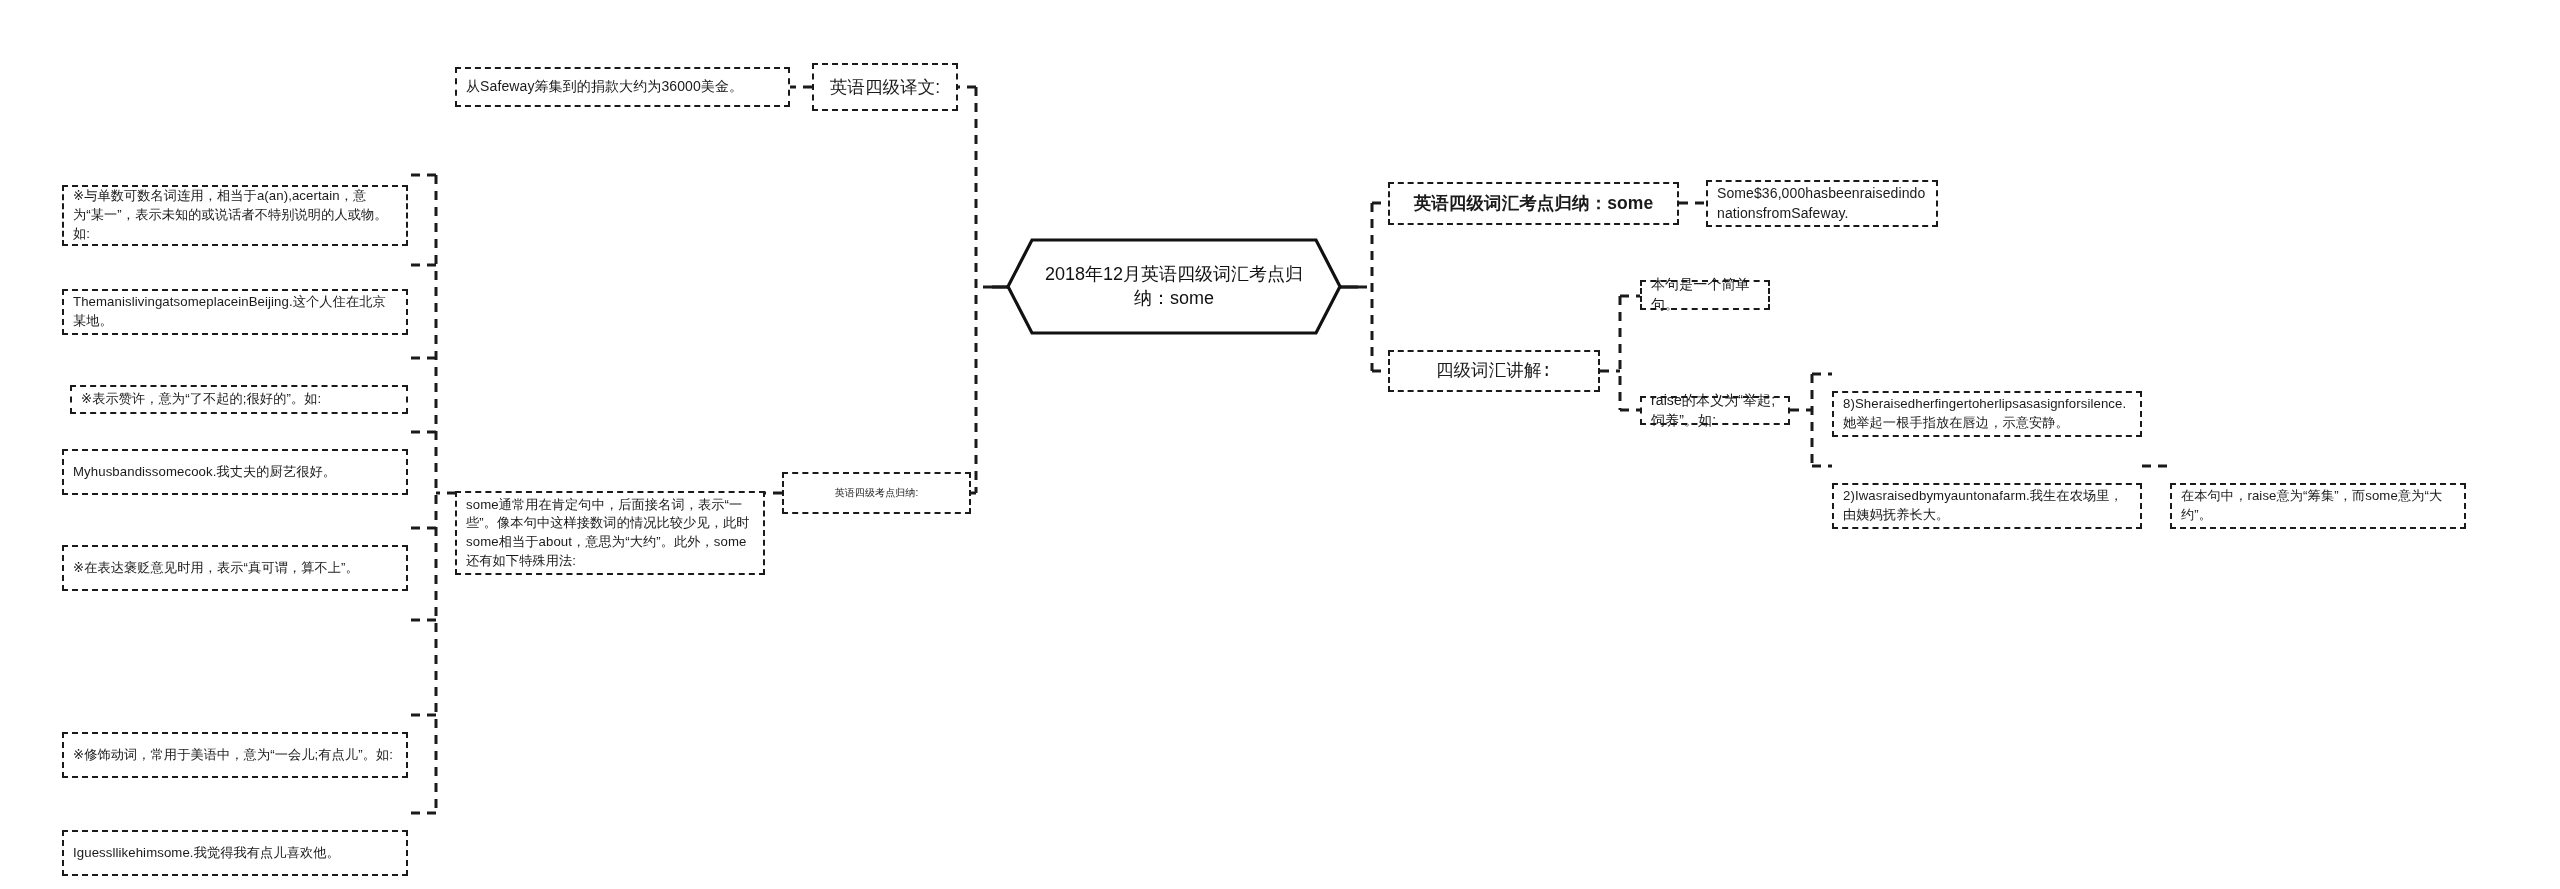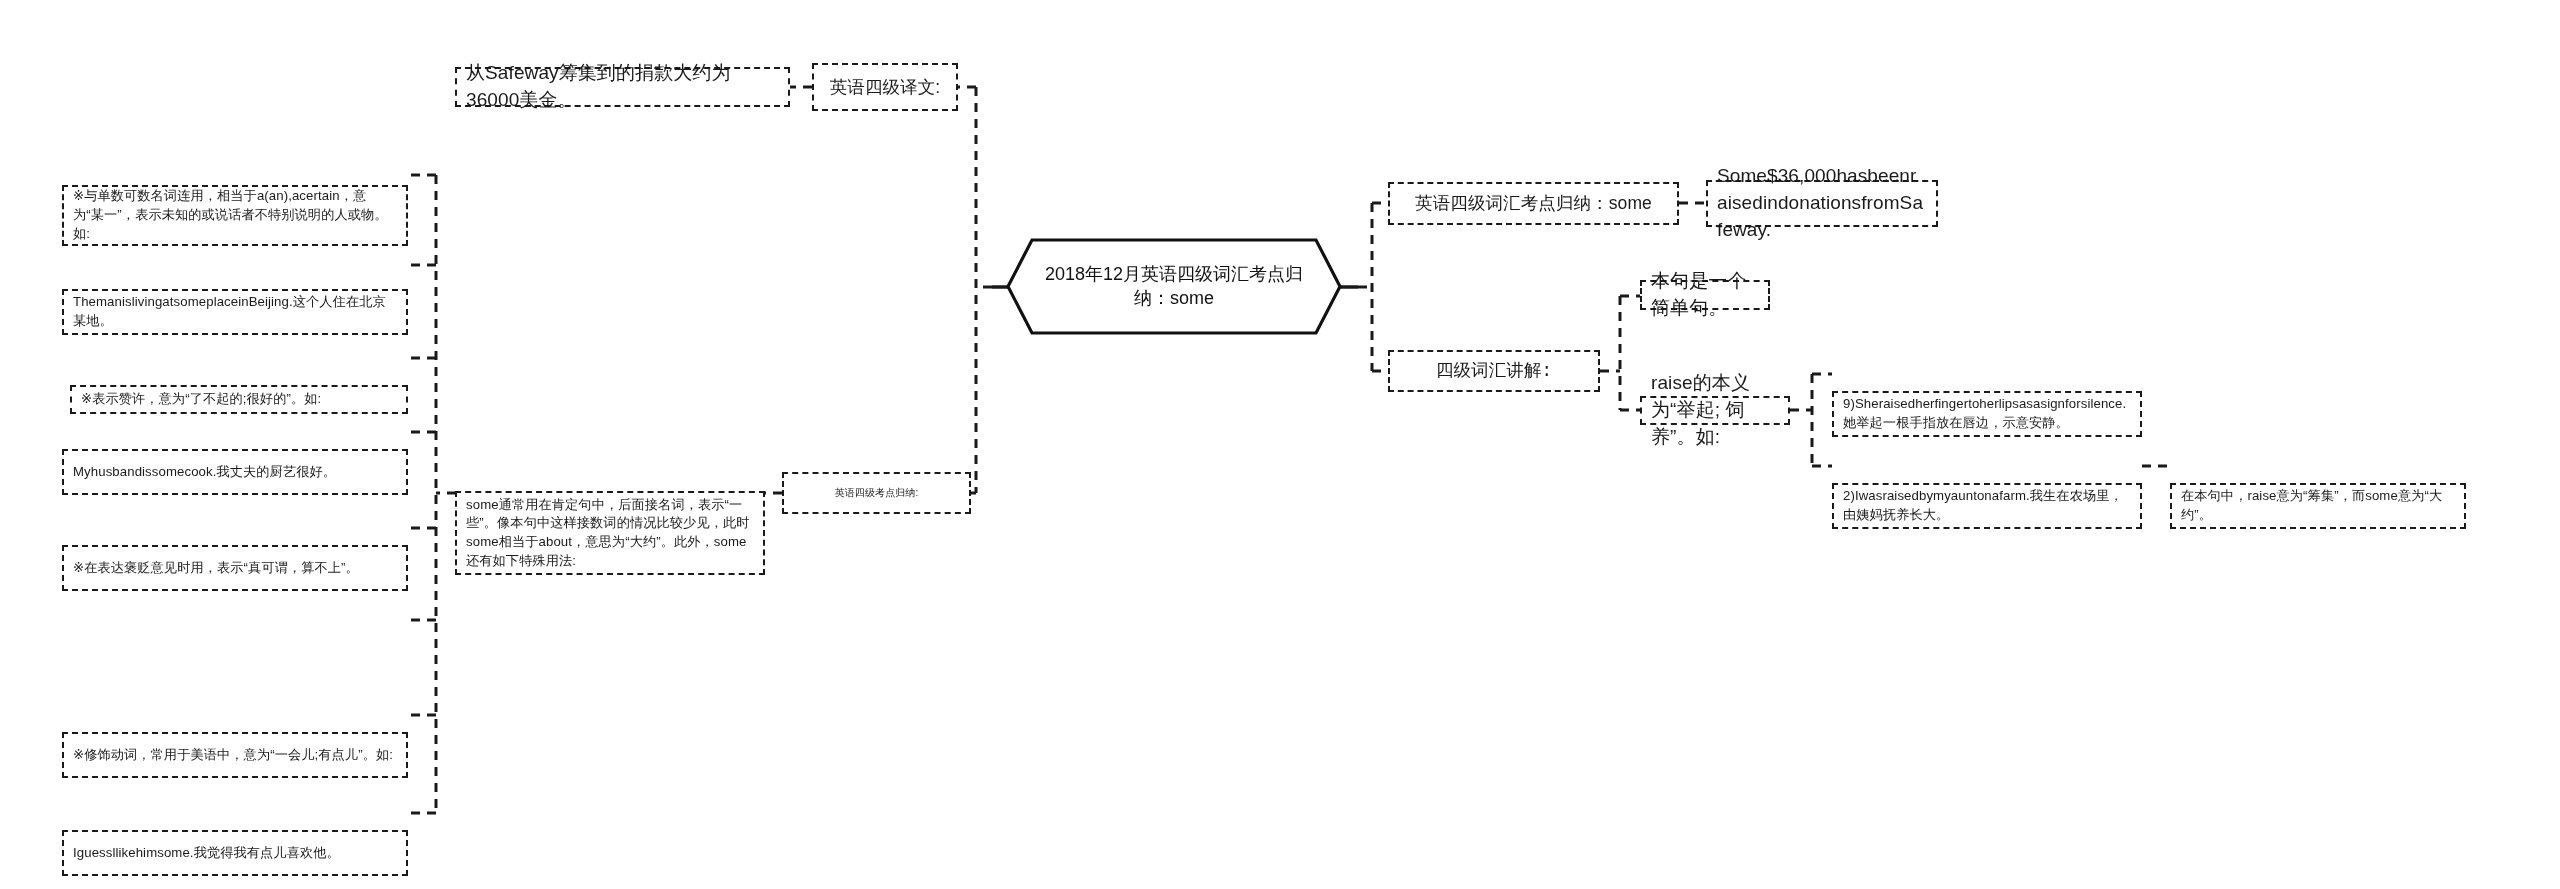--- a/index.html
+++ b/index.html
@@ -52,21 +52,21 @@
     word-break: break-word;
     z-index: 2;
   }
   .node .txt {
     display: block;
     width: 100%;
   }
 
   
   .s13 { font-size: 13.2px; margin-top: 40px; }
-  .s14 { font-size: 19px; justify-content: center; }
+  .s14 { font-size: 14px; justify-content: center; }
   .s15 { font-size: 10px; }
   .s17 { font-size: 17.5px; }
 
   
   #root-node {
     position: absolute;
     left: 1006px;
     top: 238px;
     width: 336px;
     height: 97px;
@@ -190,41 +190,41 @@
 
   <div class="node s13" style="left:62px; top:692px; width:346px; height:46px;">
     <span class="txt">※修饰动词，常用于美语中，意为“一会儿;有点儿”。如:</span>
   </div>
 
   <div class="node s13" style="left:62px; top:790px; width:346px; height:46px;">
     <span class="txt">Iguessllikehimsome.我觉得我有点儿喜欢他。</span>
   </div>
 
   <div class="node s17" style="left:1388px; top:182px; width:291px; height:43px; justify-content:center;">
-    <span class="txt" style="text-align:center;">英语四级词汇考点归纳：some</span>
+    <span class="txt" style="text-align:center;font-weight:bold;">英语四级词汇考点归纳：some</span>
   </div>
 
   <div class="node s14" style="left:1706px; top:180px; width:232px; height:47px;">
     <span class="txt">Some$36,000hasbeenraisedindonationsfromSafeway.</span>
   </div>
 
   <div class="node s17" style="left:1388px; top:350px; width:212px; height:42px; justify-content:center;">
     <span class="txt" style="text-align:center;font-family:Liberation Mono, monospace;">四级词汇讲解:</span>
   </div>
 
   <div class="node s14" style="left:1640px; top:280px; width:130px; height:30px;">
     <span class="txt">本句是一个简单句。</span>
   </div>
 
   <div class="node s14" style="left:1640px; top:396px; width:150px; height:29px;">
     <span class="txt">raise的本义为“举起; 饲养”。如:</span>
   </div>
 
   <div class="node s13" style="left:1832px; top:351px; width:310px; height:46px;">
-    <span class="txt">9)Sheraisedherfingertoherlipsasasignforsilence.她举起一根手指放在唇边，示意安静。</span>
+    <span class="txt">8)Sheraisedherfingertoherlipsasasignforsilence.她举起一根手指放在唇边，示意安静。</span>
   </div>
 
   <div class="node s13" style="left:1832px; top:443px; width:310px; height:46px;">
     <span class="txt">2)Iwasraisedbymyauntonafarm.我生在农场里，由姨妈抚养长大。</span>
   </div>
 
   <div class="node s13" style="left:2170px; top:443px; width:296px; height:46px;">
     <span class="txt">在本句中，raise意为“筹集”，而some意为“大约”。</span>
   </div>
 

